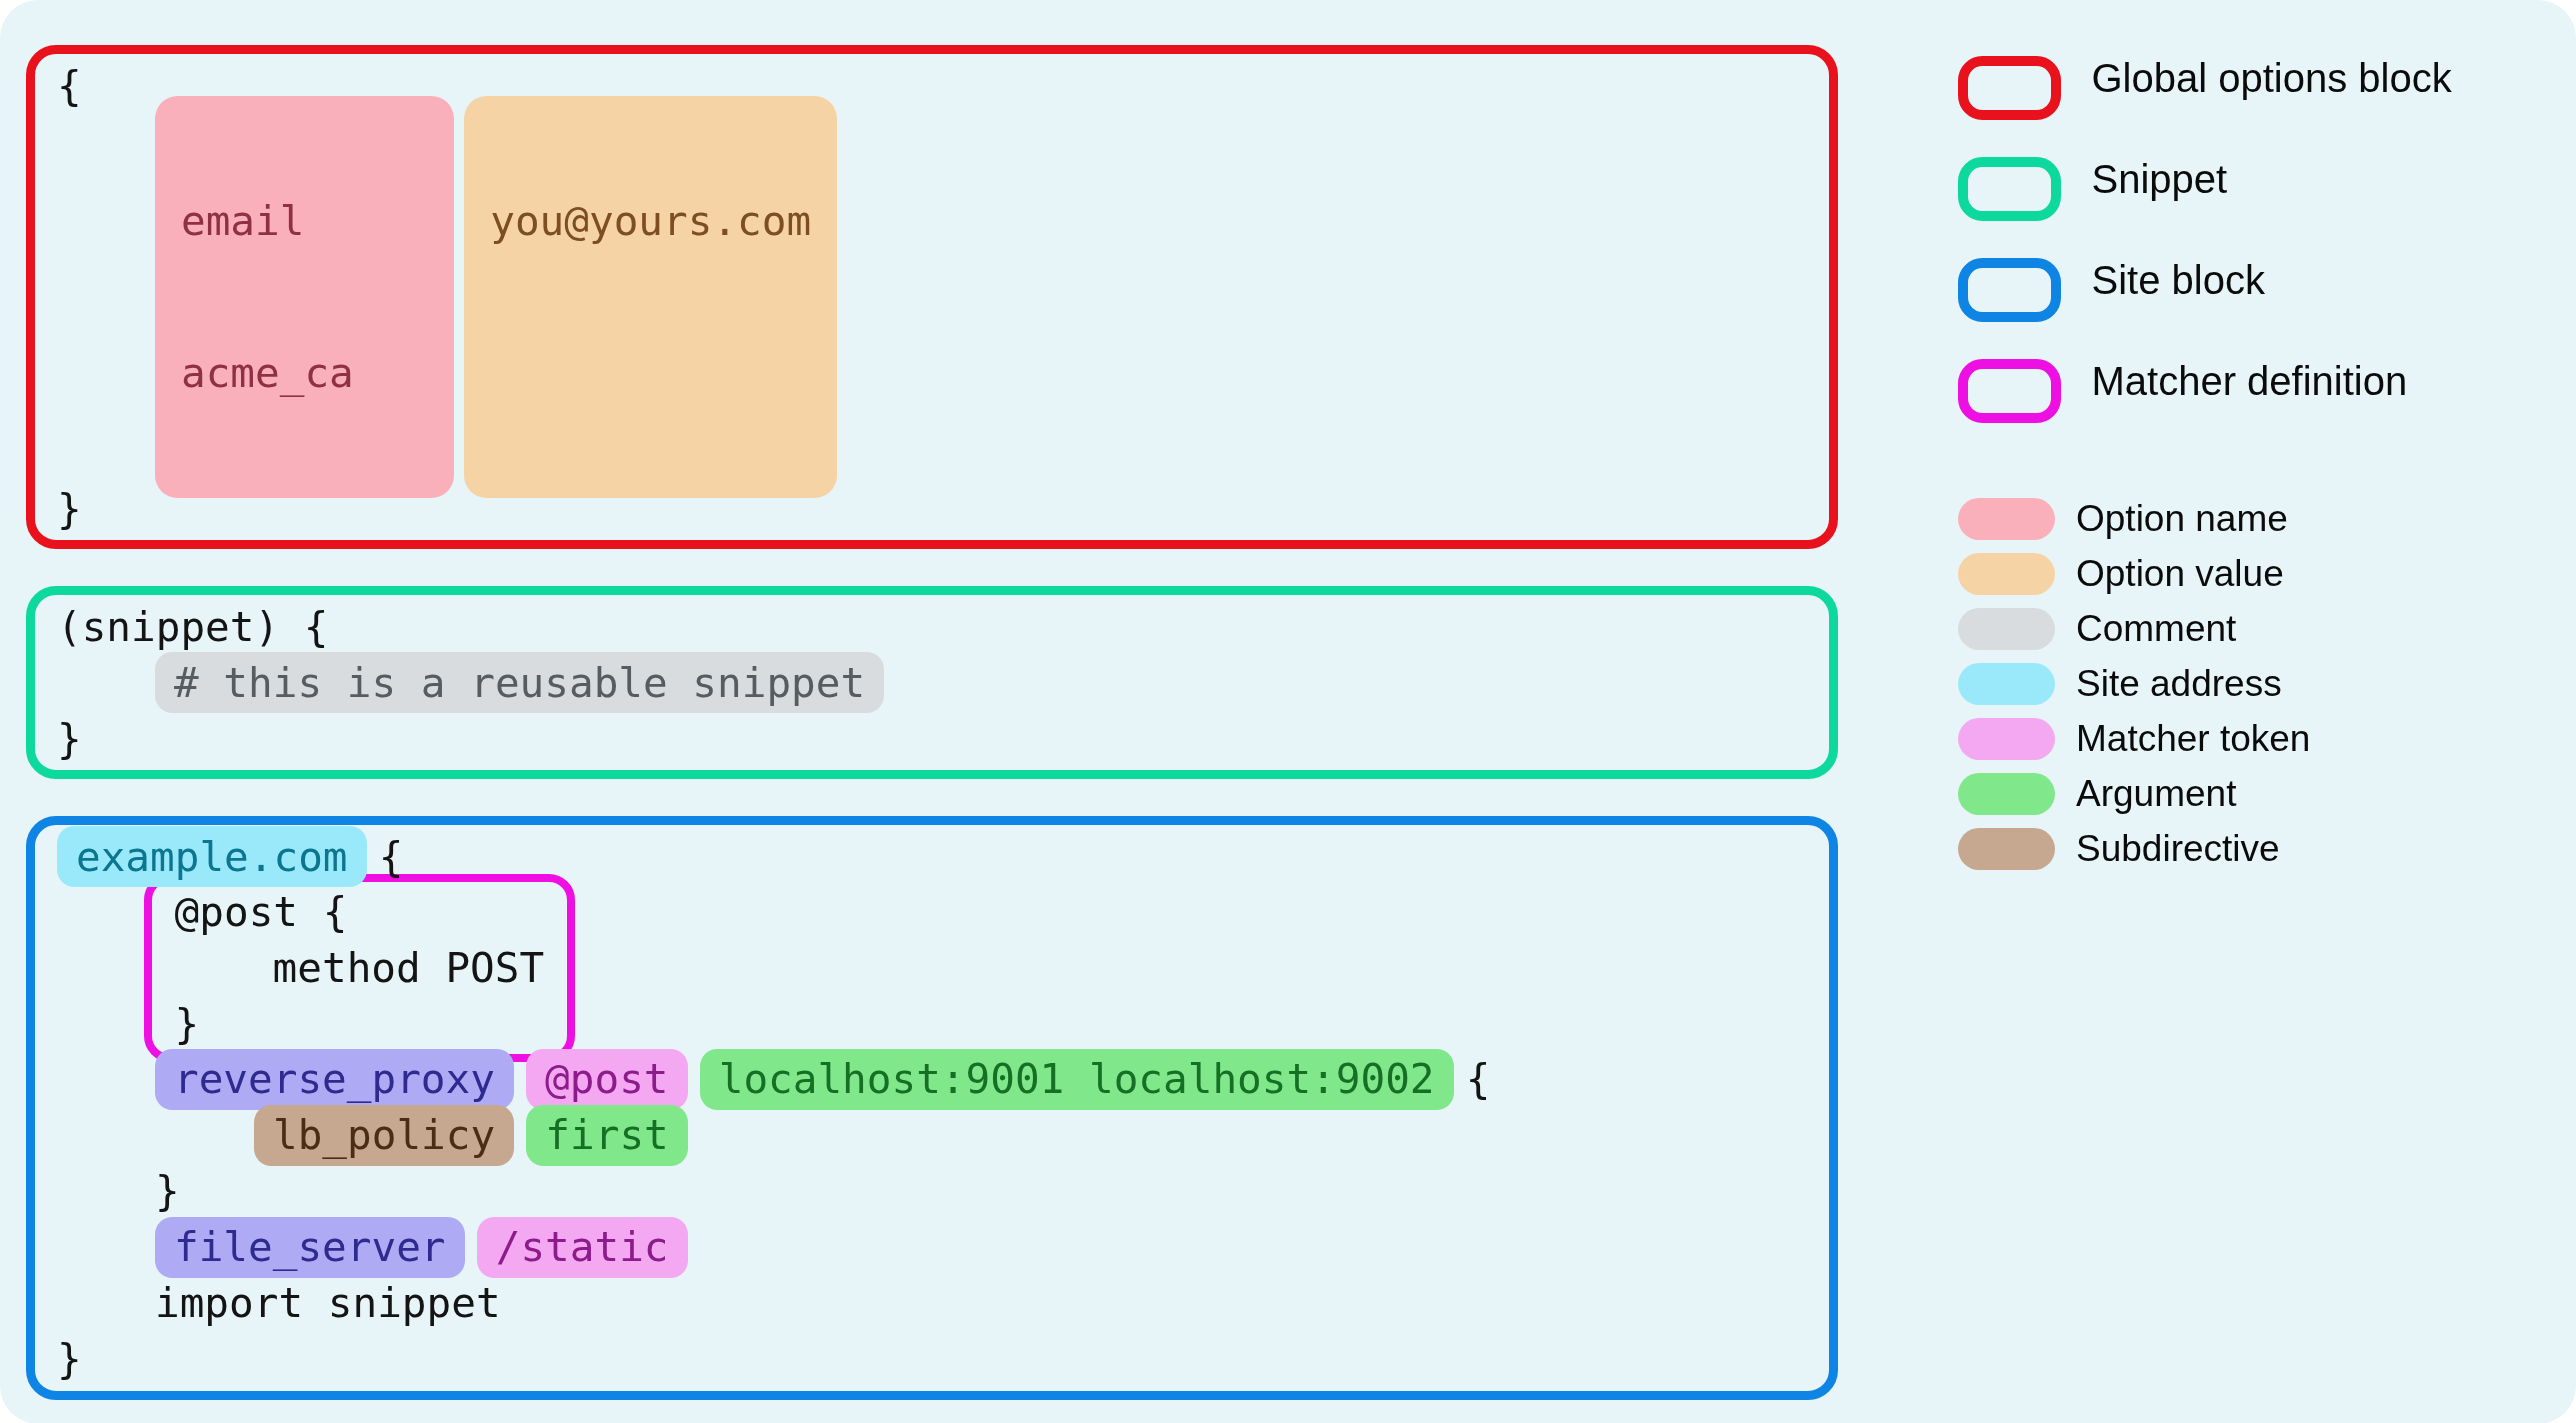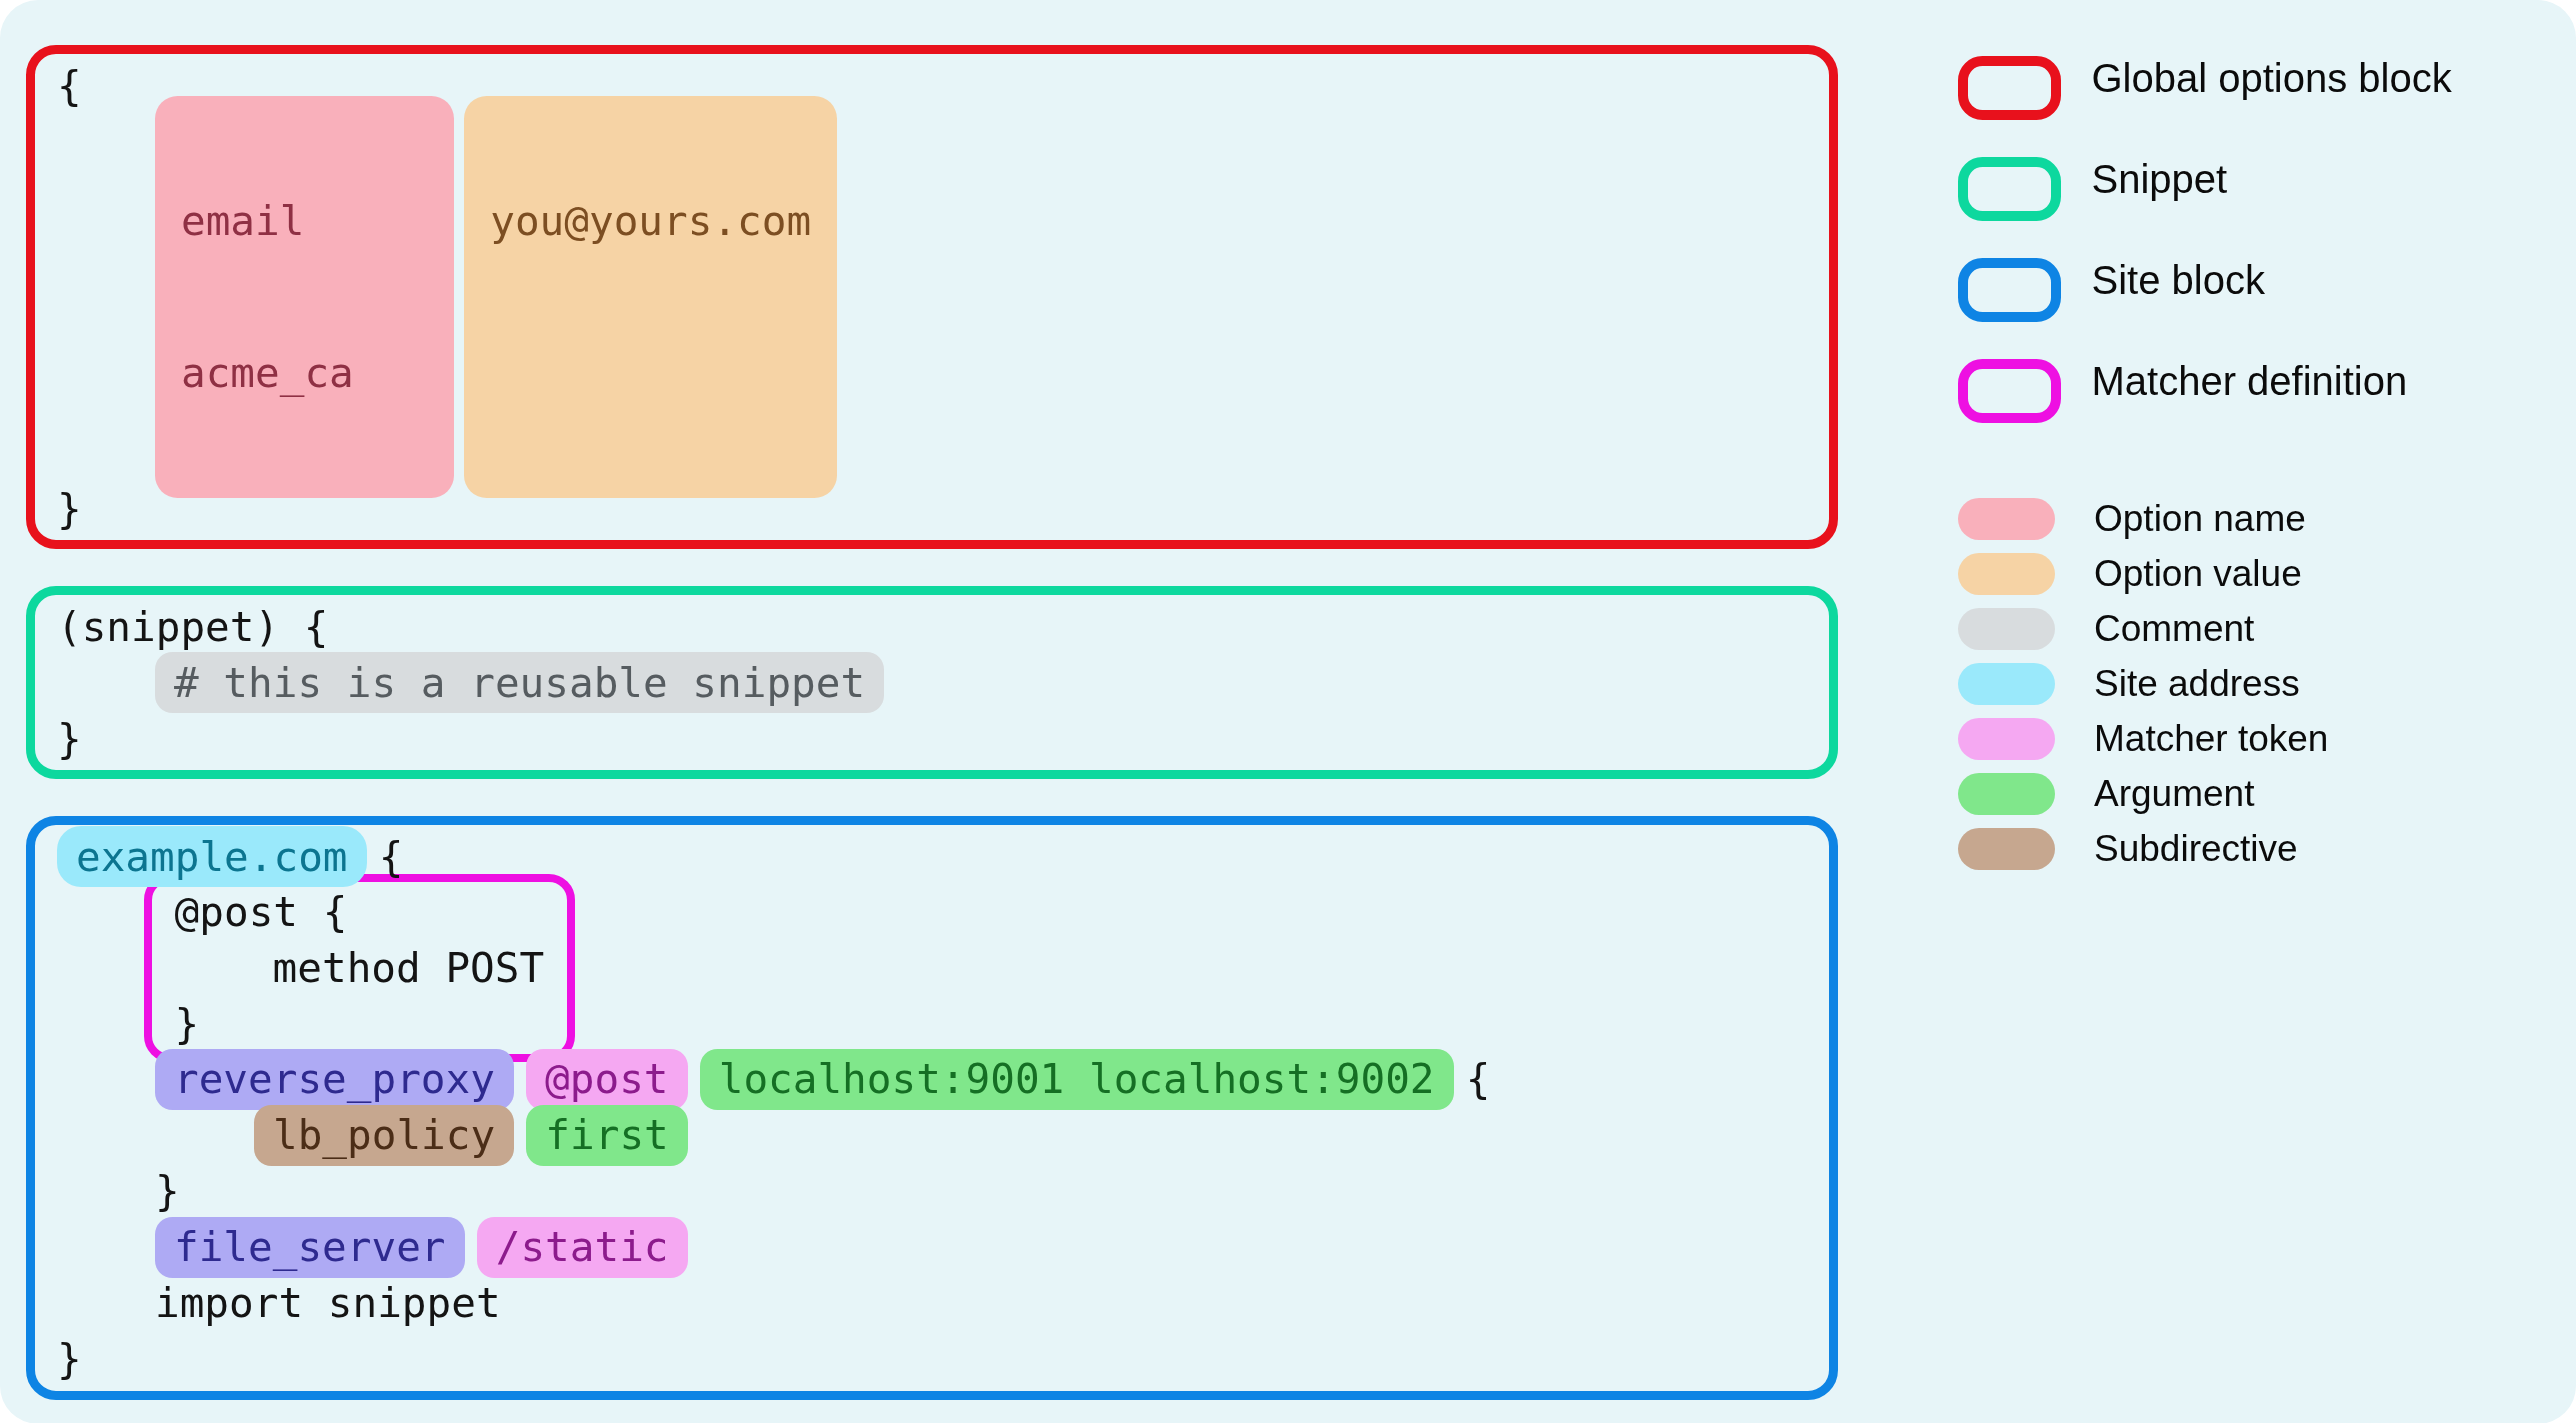--- a/index.html
+++ b/index.html
@@ -48,21 +48,21 @@
 
   .hl {
     display: inline-flex; align-items: center;
     height: 61px; padding: 0 19px;
     border-radius: 17.4px;
     white-space: pre;
   }
   .c-optname { background: #f9b0bb; color: #8f3044; }
   .c-optval  { background: #f6d3a5; color: #7c4e22; }
   .c-comment { background: #d8dcde; color: #565c60; }
-  .c-addr    { background: #9ae9fb; color: #0c7590; border-radius: 24px; }
+  .c-addr    { background: #9ae9fb; color: #0c7590; }
   .c-dir     { background: #aeaaf4; color: #2e2a8f; }
   .c-mtok    { background: #f5a8f2; color: #8c1b8c; }
   .c-arg     { background: #80e78b; color: #156f24; }
   .c-sub     { background: #c6a78f; color: #4b2d17; }
 
   .pair-row { display: flex; gap: 10.4px; margin: -17.4px 0 -17.4px 98px; }
   .hl-multi {
     display: block; height: auto;
     padding: 1px 26px; border-radius: 22.6px;
   }
@@ -83,21 +83,21 @@
     flex: none;
     width: 103px; height: 64px;
     border: 10.4px solid #000;
     border-radius: 24.4px;
     margin-right: 30.5px;
     background: transparent;
   }
   .lg-label-lg { font-size: 40px; color: #0b0b0b; }
 
   .lg-fills { margin-top: 75px; }
-  .lg-fill-item { display: flex; align-items: center; margin-bottom: 13px; gap: 18px; }
+  .lg-fill-item { display: flex; align-items: center; margin-bottom: 13px; }
   .lg-pill {
     flex: none;
     width: 97px; height: 42px;
     border-radius: 21px;
     margin-right: 21px;
     background: #ccc;
   }
   .lg-label-sm { font-size: 37px; color: #0b0b0b; }
 </style>
 </head>

